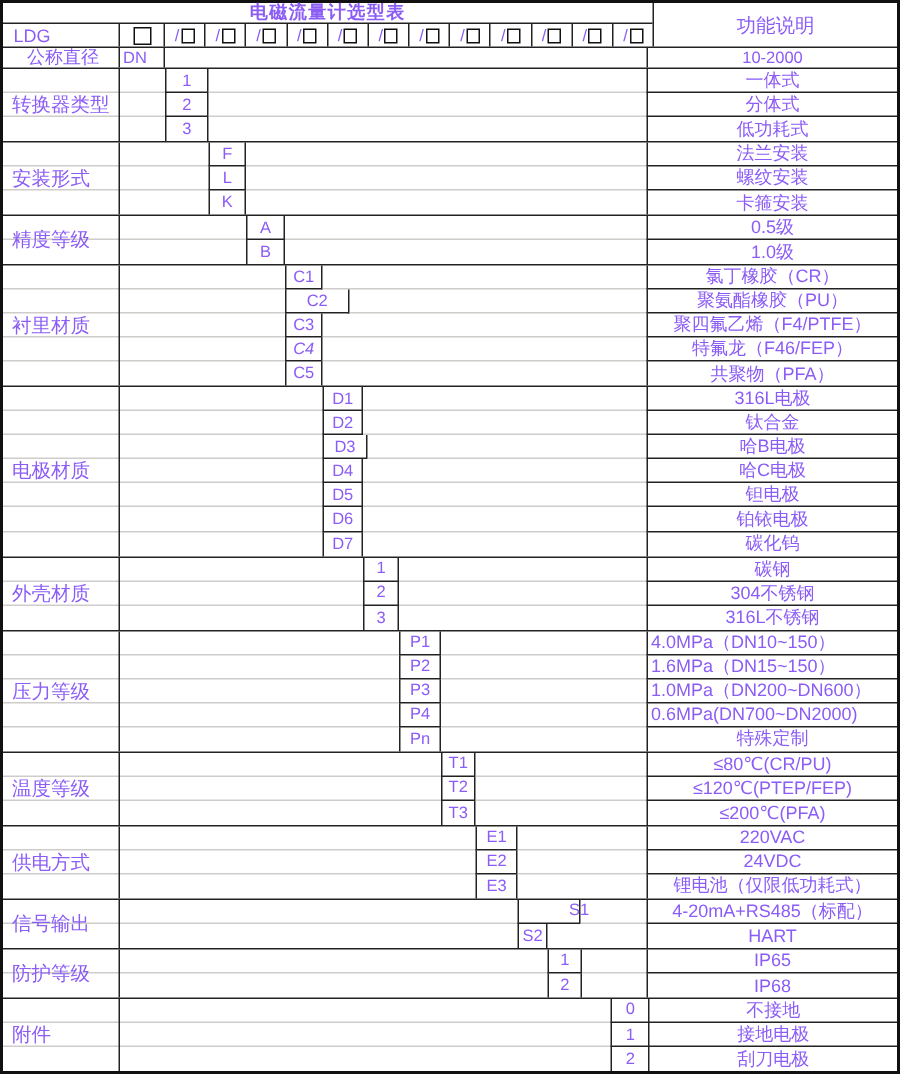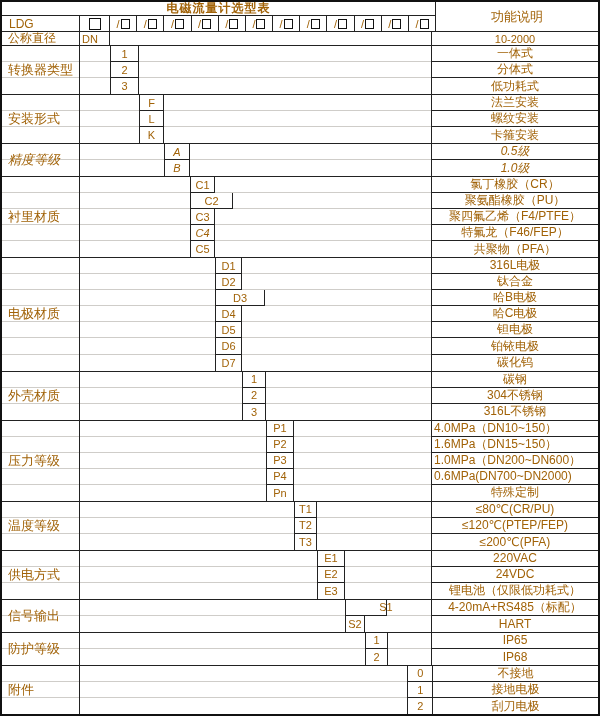--- a/index.html
+++ b/index.html
@@ -1,18 +1,18 @@
 <!DOCTYPE html>
 <html><head>
 <meta charset="utf-8">
 <style>
   html,body{margin:0;padding:0;background:#f2f0ec;}
   #table{
     width:600px;height:716px;box-sizing:border-box;
-    border:2px solid #111;background:#fff;color:#a16207;
+    border:2px solid #111;background:#fff;color:#8b5cf6;
     display:flex;flex-direction:column;
     font-family:"Liberation Sans","DejaVu Sans",sans-serif;
   }
   
   .header{height:30px;border-bottom:1px solid #222;display:flex;box-sizing:border-box;}
   .header-left{width:433px;display:flex;flex-direction:column;box-sizing:border-box;}
   .title-row{height:14px;border-bottom:1px solid #222;box-sizing:border-box;
     display:flex;align-items:center;justify-content:center;
     font-size:12px;font-weight:bold;letter-spacing:1px;}
   .code-row{flex:1;display:flex;min-height:0;}
@@ -25,21 +25,21 @@
     display:flex;align-items:center;justify-content:center;font-size:11px;}
   .slash-cell:last-child{border-right:none;}
   .sq{display:inline-block;border:1px solid #111;box-sizing:border-box;}
   .sq.big{width:12px;height:12px;}
   .sq.small{width:9px;height:10px;margin-left:1px;}
   .header-right{flex:1;border-left:1px solid #222;box-sizing:border-box;
     display:flex;align-items:center;justify-content:center;font-size:13px;}
   
   .dn-row{height:14px;border-bottom:1px solid #222;box-sizing:border-box;display:flex;font-size:11px;}
   .dlabel{width:78px;border-right:1px solid #222;box-sizing:border-box;
-    display:flex;align-items:center;padding-left:6px;font-size:12px;}
+    display:flex;align-items:center;padding-left:16px;font-size:12px;}
   .dcode{width:30px;border-right:1px solid #222;box-sizing:border-box;
     display:flex;align-items:center;padding-left:2px;}
   .dmid{flex:1;}
   .dfunc{width:167px;border-left:1px solid #222;box-sizing:border-box;
     display:flex;align-items:center;justify-content:center;font-size:11px;}
   
   #groups{flex:1;display:flex;flex-direction:column;min-height:0;}
   .group{position:relative;display:flex;flex-direction:column;
     border-bottom:1px solid #222;box-sizing:border-box;flex-basis:0;min-height:0;}
   .group:last-child{border-bottom:none;}
@@ -133,21 +133,21 @@
           <div class="mid"></div>
           <div class="func">螺纹安装</div>
         </div>
         <div class="orow">
           <div class="pre last" style="width: 137px;"></div>
           <div class="cbox last" style="width: 25px;">K</div>
           <div class="mid last"></div>
           <div class="func last">卡箍安装</div>
         </div>
       </div>
-      <div class="group" style="flex-grow: 2; font-style: italic;">
+      <div class="group" style="flex-grow: 2;">
         <div class="glabel">精度等级</div>
         <div class="orow">
           <div class="pre" style="width: 162px;"></div>
           <div class="cbox" style="width: 26px;">A</div>
           <div class="mid"></div>
           <div class="func">0.5级</div>
         </div>
         <div class="orow">
           <div class="pre last" style="width: 162px;"></div>
           <div class="cbox last" style="width: 26px;">B</div>
@@ -197,21 +197,21 @@
           <div class="func">316L电极</div>
         </div>
         <div class="orow">
           <div class="pre" style="width: 213px;"></div>
           <div class="cbox" style="width: 27px;">D2</div>
           <div class="mid"></div>
           <div class="func">钛合金</div>
         </div>
         <div class="orow">
           <div class="pre" style="width: 213px;"></div>
-          <div class="cbox" style="width: 50px;">D3</div>
+          <div class="cbox" style="width: 30px;">D3</div>
           <div class="mid"></div>
           <div class="func">哈B电极</div>
         </div>
         <div class="orow">
           <div class="pre" style="width: 213px;"></div>
           <div class="cbox" style="width: 27px;">D4</div>
           <div class="mid"></div>
           <div class="func">哈C电极</div>
         </div>
         <div class="orow">

